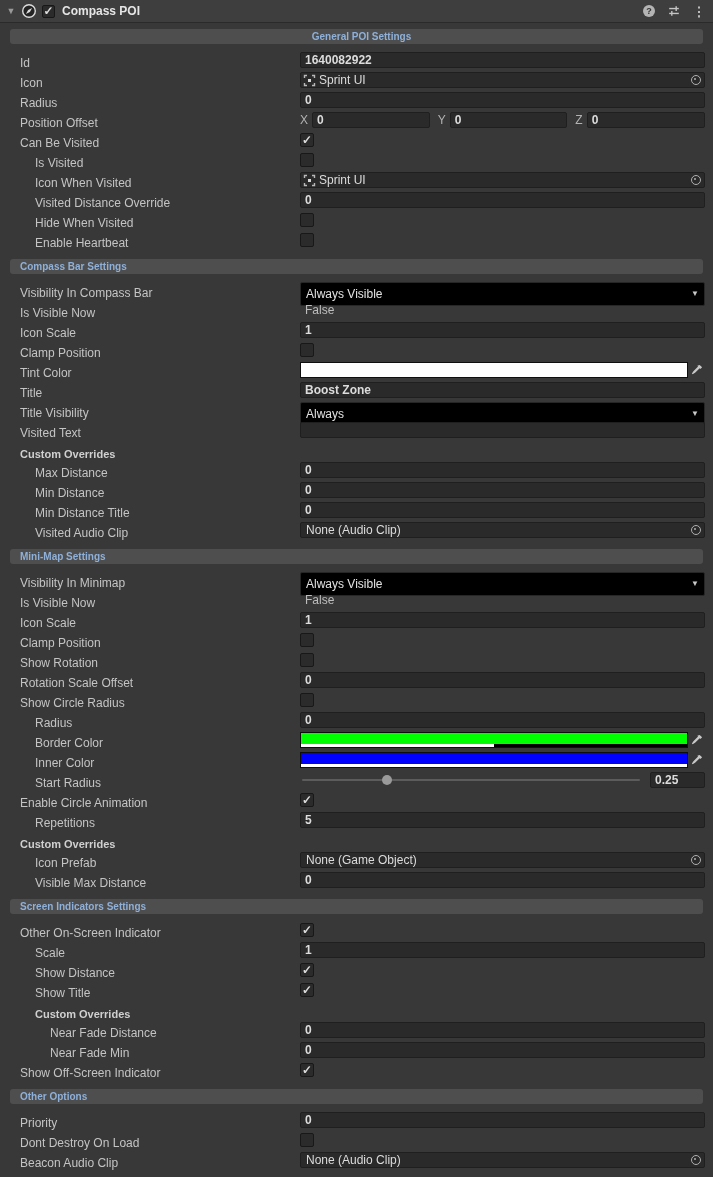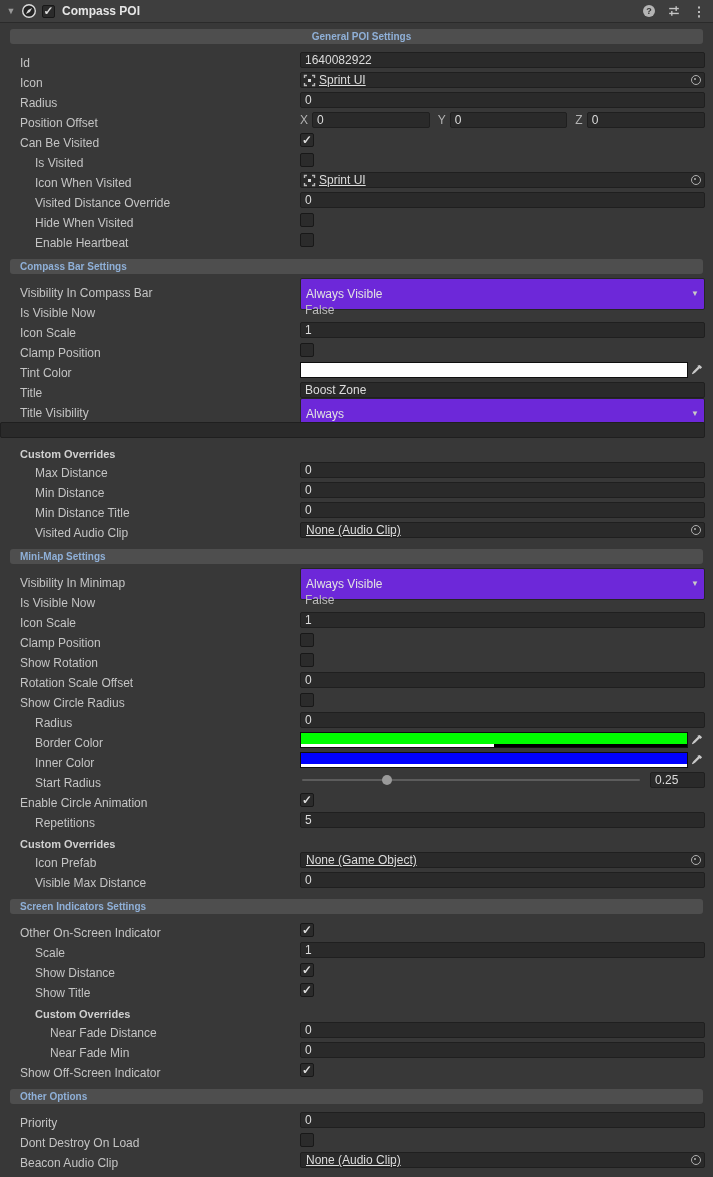--- a/index.html
+++ b/index.html
@@ -34,39 +34,39 @@
   .row{height:20px;display:flex;align-items:flex-end;padding-right:8px;}
   .lbl{flex:0 0 300px;box-sizing:border-box;color:#c4c4c4;white-space:nowrap;overflow:hidden;}
   .ind0{padding-left:20px}.ind1{padding-left:35px}.ind2{padding-left:50px}
   .subhdr .lbl{font-weight:bold;color:#d0d0d0;font-size:11px;}
   .val{flex:1;display:flex;align-items:center;min-width:0;height:100%;}
   
   .tf{
     flex:1;min-width:0;height:16px;box-sizing:border-box;
     background:#2a2a2a;border:1px solid #1f1f1f;border-radius:2px;
     color:#dcdcdc;font-family:"Liberation Sans",sans-serif;font-size:12px;
-    padding:0 4px;outline:none;
+    padding:0 4px;outline:none;font-weight:bold;
   }
   
-  .dd{flex:1;min-width:0;height:32px;box-sizing:border-box;background:#6d28d9;
+  .dd{flex:1;min-width:0;height:24px;box-sizing:border-box;background:#000000;
     border:1px solid #262626;border-radius:2px;display:flex;align-items:center;
     padding:0 5px;color:#e2e2e2;margin-top:7px;}
   .dd-text{white-space:nowrap;overflow:hidden;}
   .dd-arrow{margin-left:auto;color:#c8c8c8;font-size:8px;line-height:1;}
   
   .cbx{width:14px;height:14px;box-sizing:border-box;background:#2b2b2b;
     border:1px solid #181818;border-radius:2px;color:#dcdcdc;
     font-size:12px;font-weight:bold;line-height:12px;text-align:center;overflow:hidden;}
   .cbx-sm{width:13px;height:13px;line-height:11px;flex:0 0 auto;}
   
   .objf{flex:1;min-width:0;height:16px;box-sizing:border-box;background:#2a2a2a;
     border:1px solid #1f1f1f;border-radius:2px;display:flex;align-items:center;
     color:#dcdcdc;padding-left:2px;}
   .sprite-ic{width:13px;height:13px;display:flex;align-items:center;justify-content:center;flex:0 0 auto;}
-  .obj-text{flex:1;min-width:0;padding-left:3px;white-space:nowrap;overflow:hidden;text-decoration:underline;}
+  .obj-text{flex:1;min-width:0;padding-left:3px;white-space:nowrap;overflow:hidden;}
   .obj-picker{width:16px;height:100%;display:flex;align-items:center;justify-content:center;flex:0 0 auto;}
   .picker-circle{width:8px;height:8px;border:1px solid #b0b0b0;border-radius:50%;position:relative;}
   .picker-circle::after{content:"";position:absolute;left:2px;top:2px;width:2px;height:2px;background:#b0b0b0;border-radius:50%;}
   
   .v3g{flex:1;display:flex;align-items:center;min-width:0;}
   .v3gap{margin-left:8px;}
   .axis{color:#b2b2b2;margin-right:4px;flex:0 0 auto;}
   
   .swatch{flex:1;min-width:0;height:16px;box-sizing:border-box;border:1px solid #0e0e0e;
     display:flex;flex-direction:column;}
@@ -264,20 +264,21 @@
       <div class="row">
         <div class="lbl ind0">Title Visibility</div>
         <div class="val">
           <div class="dd">
             <span class="dd-text">Always</span>
             <span class="dd-arrow">▼</span>
           </div>
         </div>
       </div>
       <div class="row">
+        <div class="lbl ind0">Visited Text</div>
         <div class="val">
           <input class="tf" type="text" value="" style="">
         </div>
       </div>
       <div class="row subhdr">
         <div class="lbl ind0">Custom Overrides</div>
         <div class="val"></div>
       </div>
       <div class="row">
         <div class="lbl ind1">Max Distance</div>

